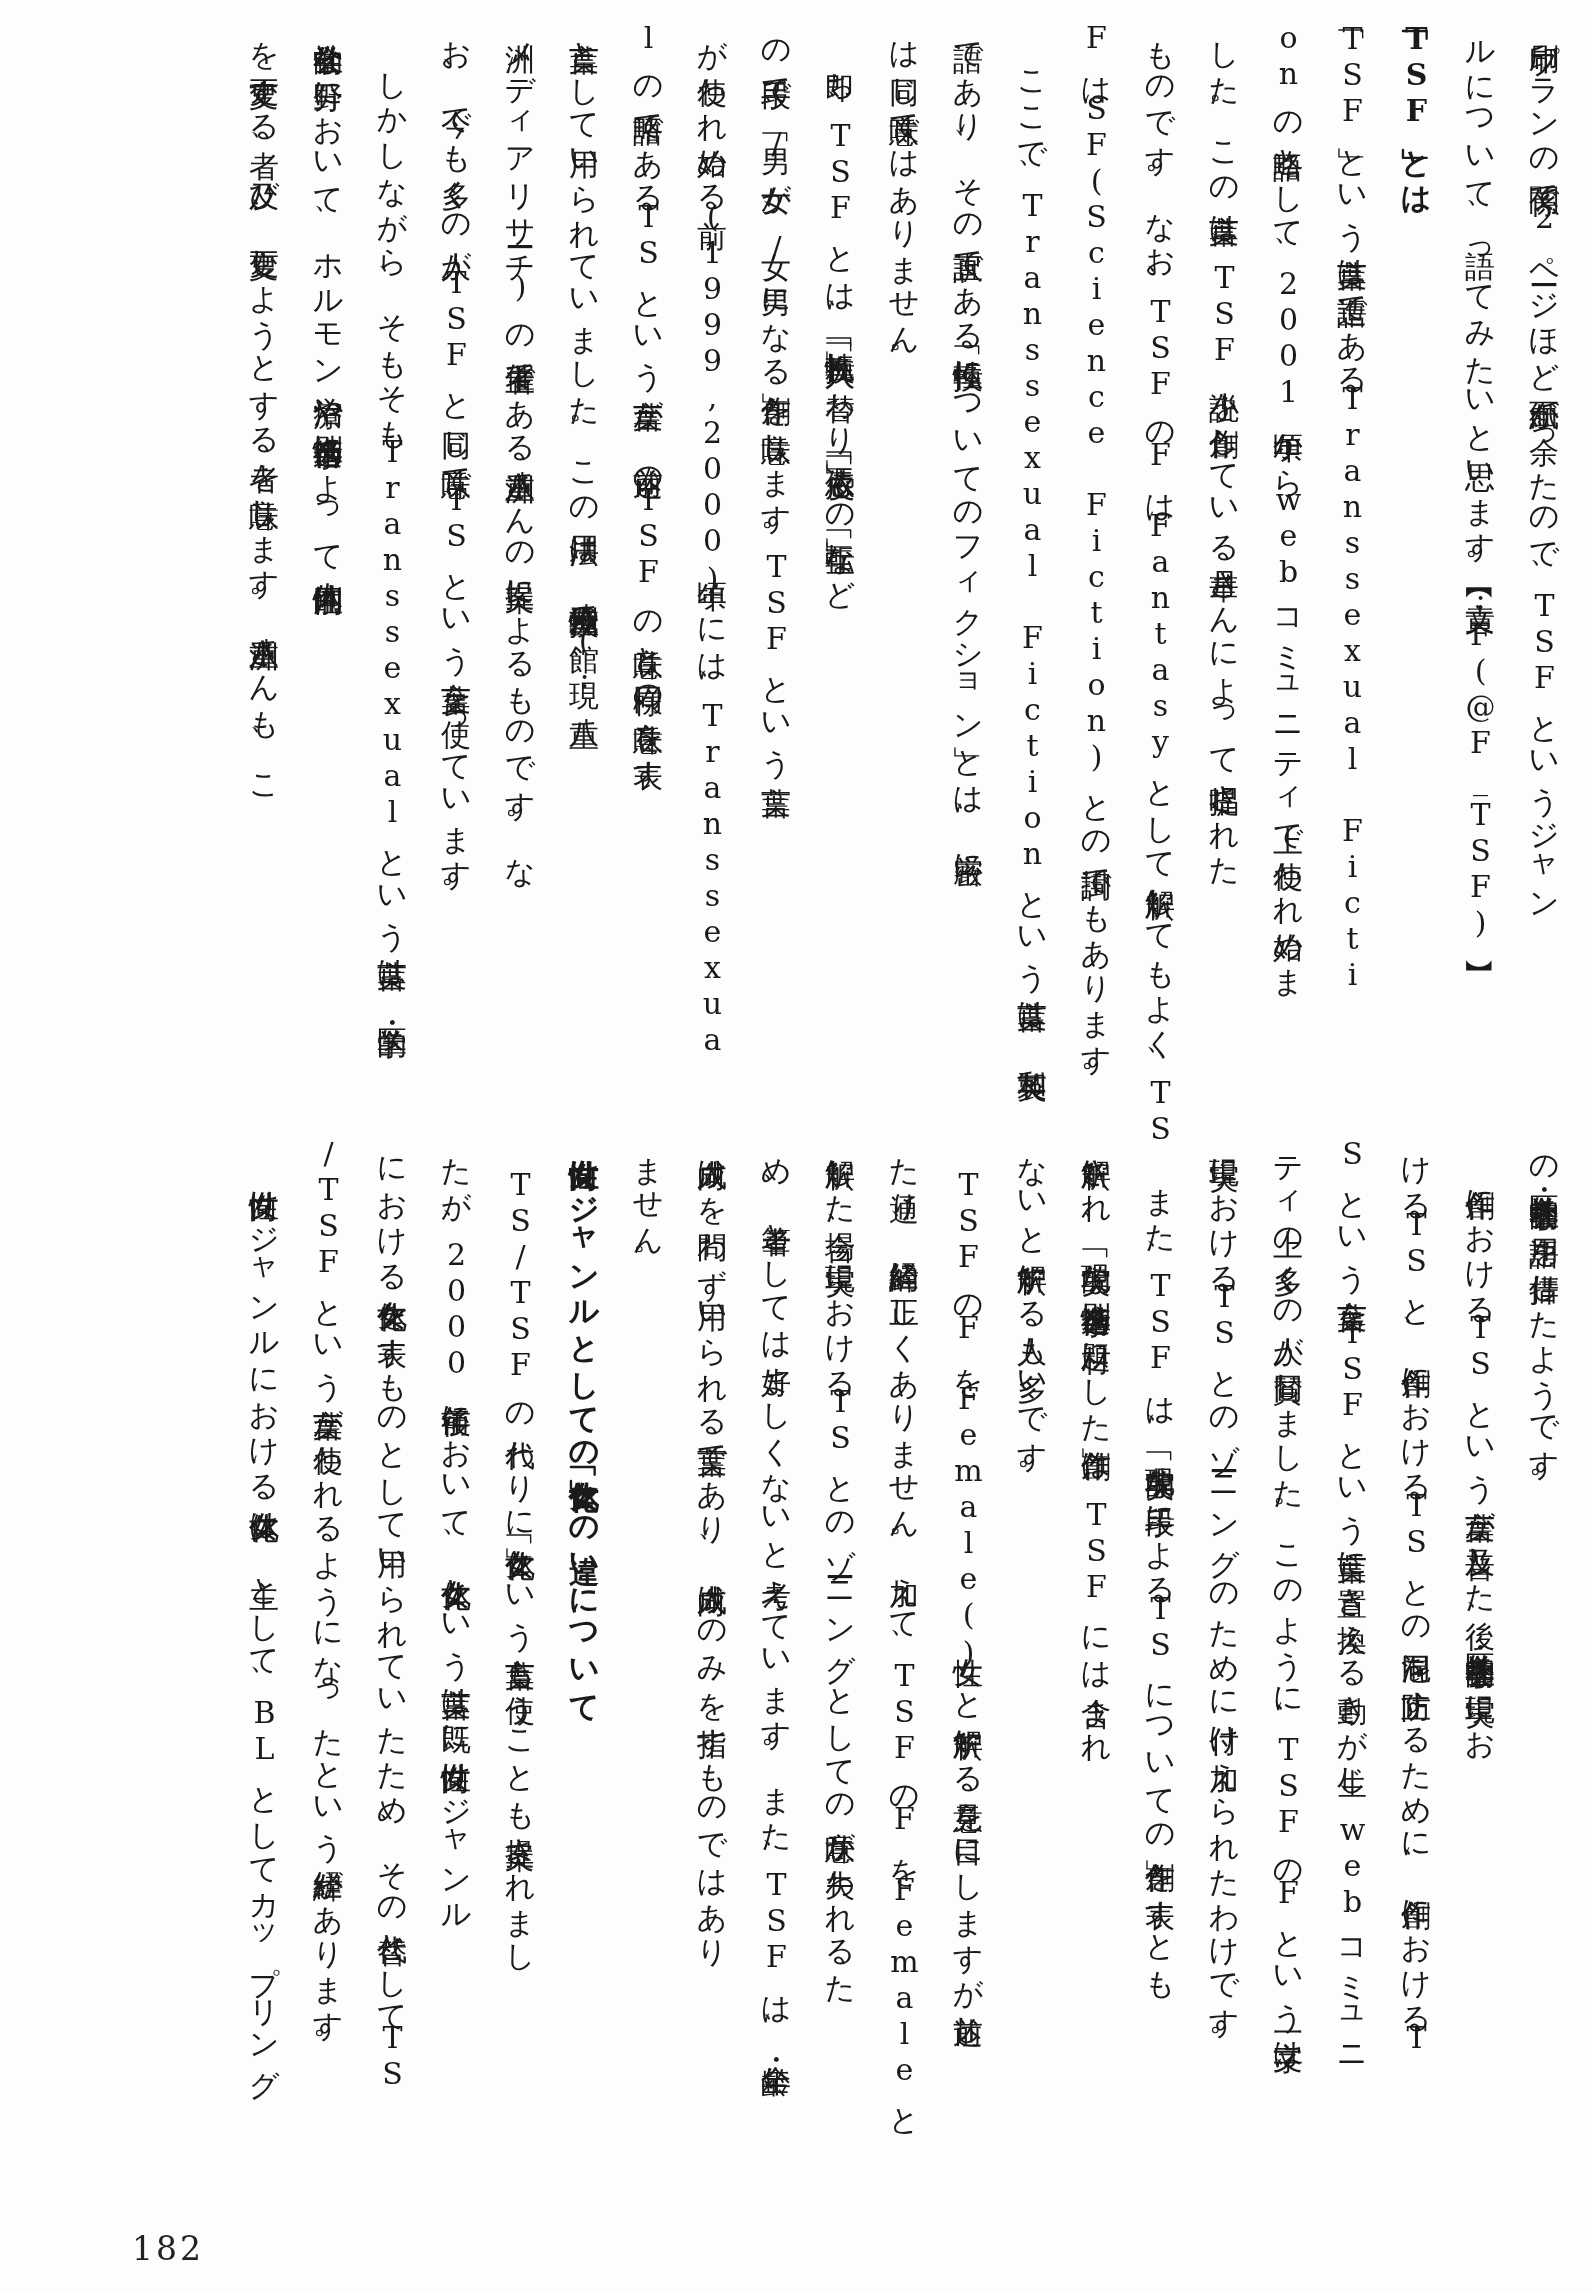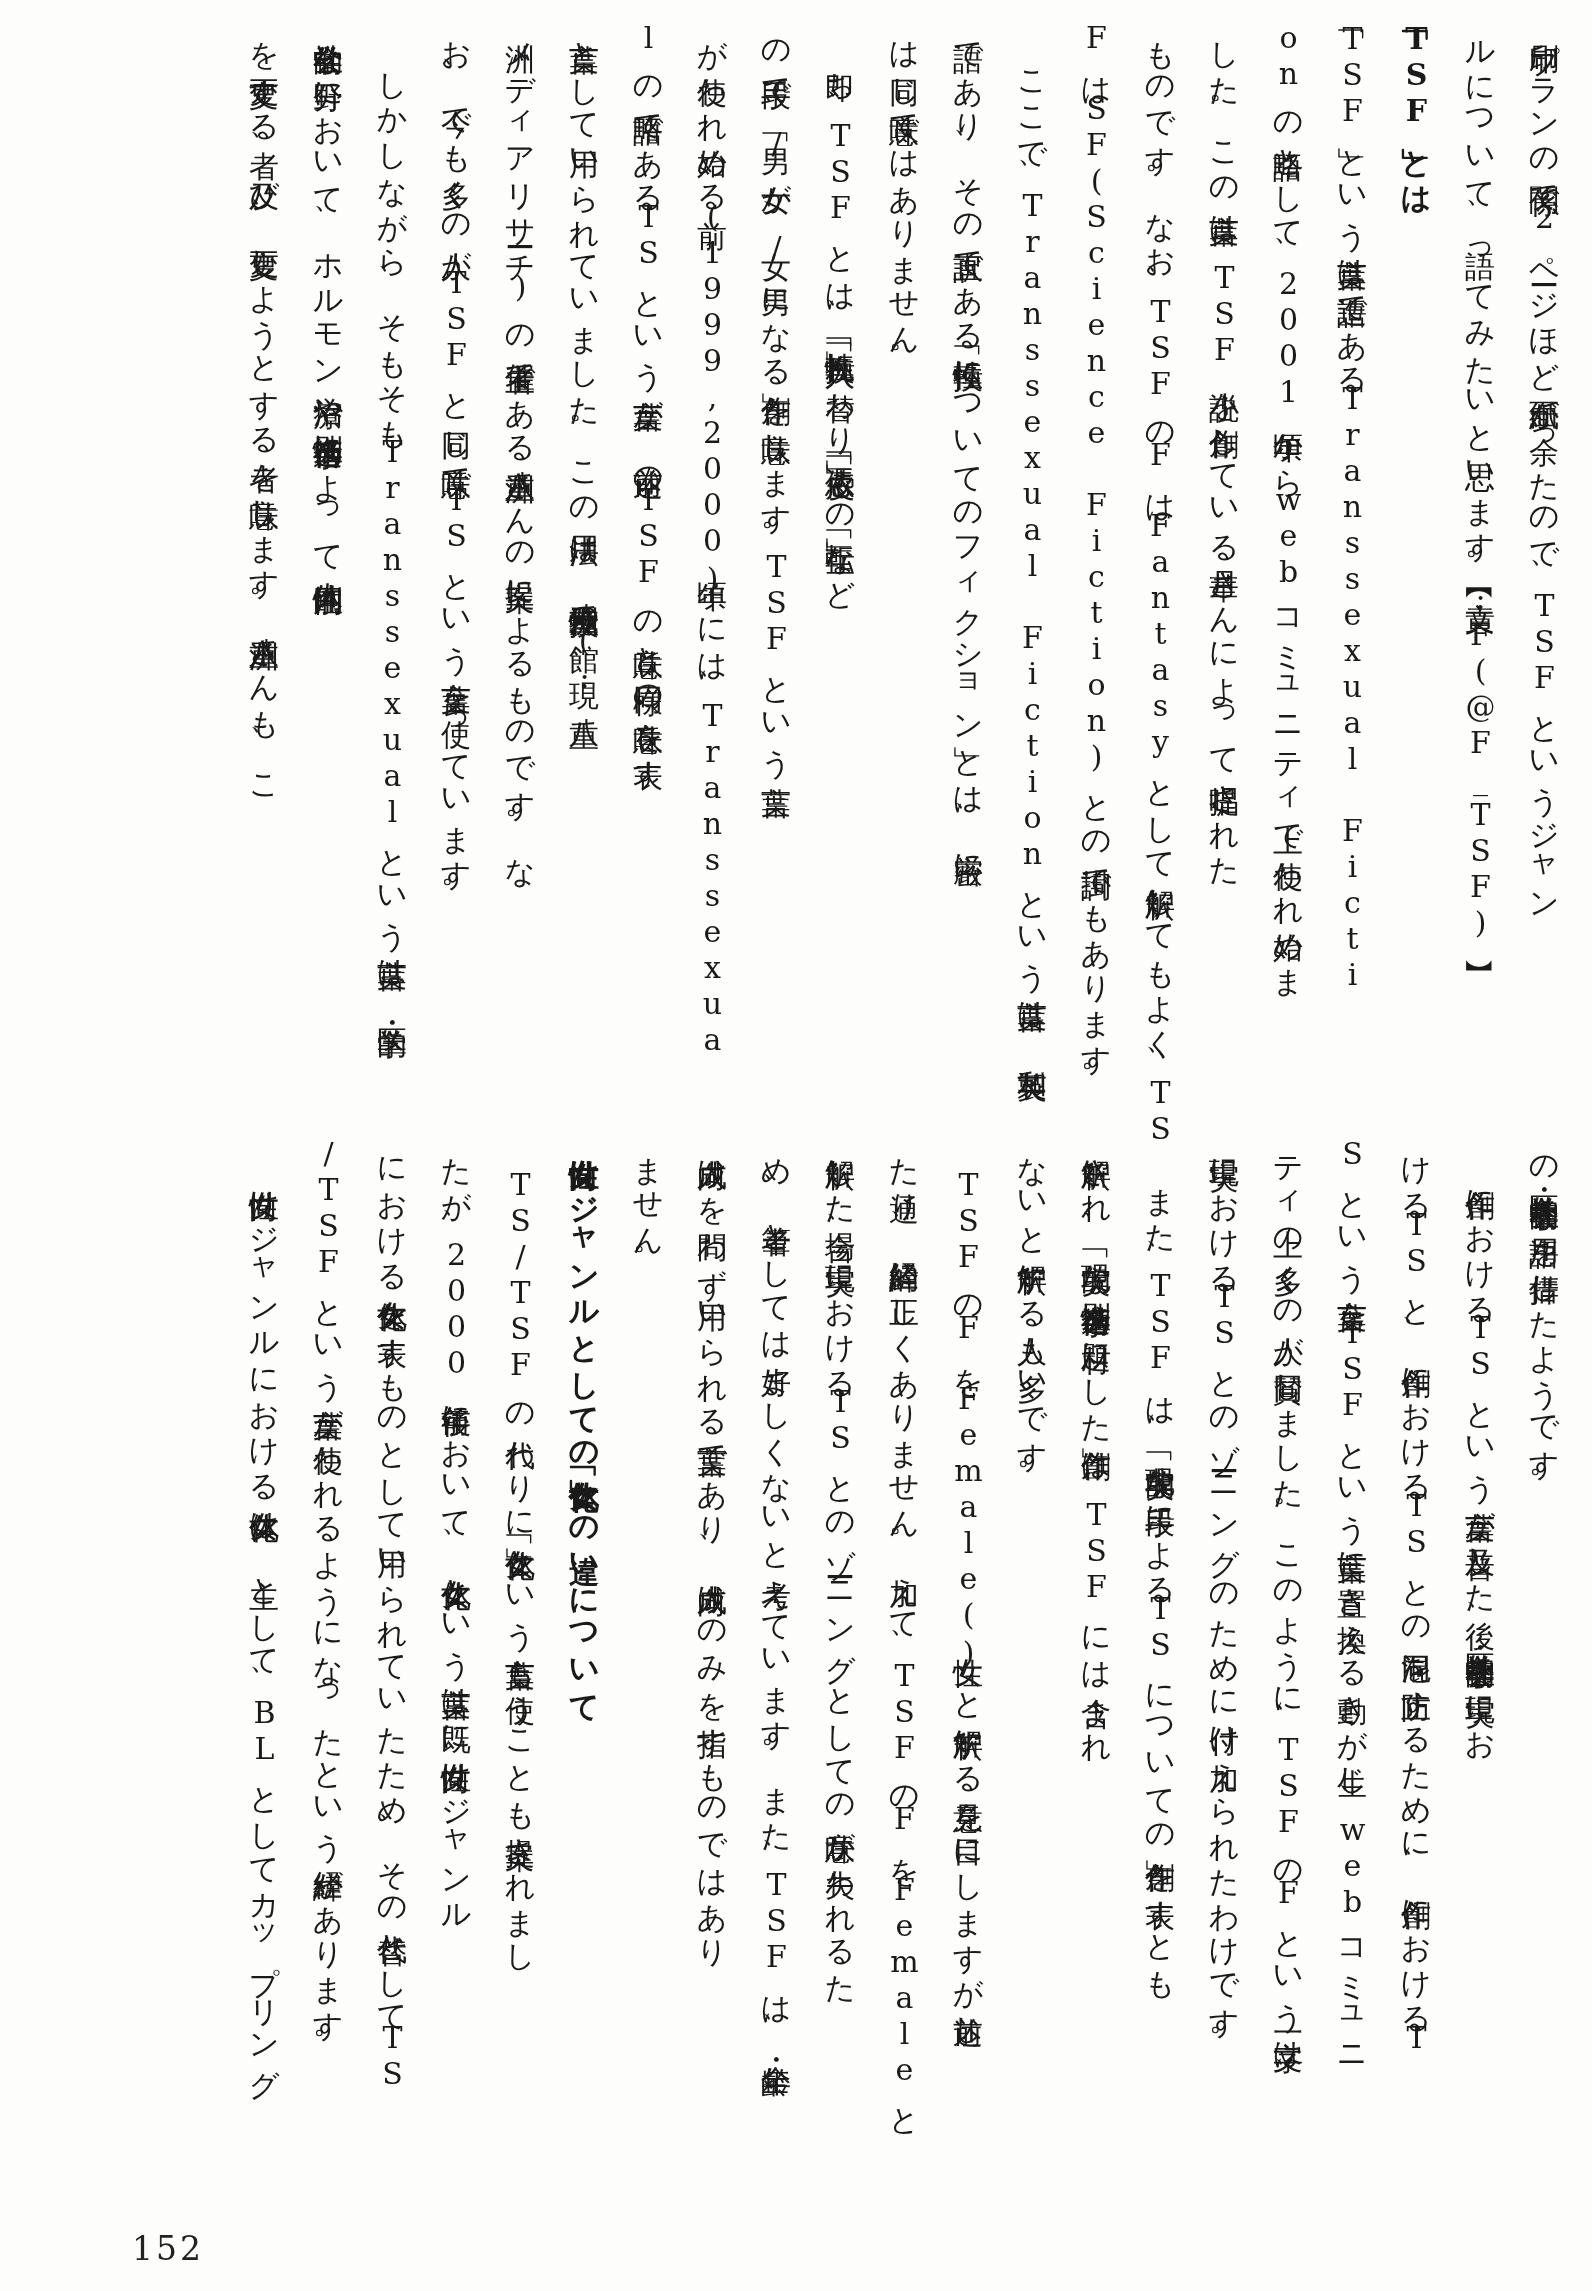--- a/index.html
+++ b/index.html
@@ -93,15 +93,15 @@
       <div class="col">め、筆者としては好ましくないと考えています。また、TSFは、全年齢・</div>
       <div class="col">成人向けを問わず用いられる言葉であり、成人向けのみを指すものではあり</div>
       <div class="col">ません。</div>
       <div class="col heading">女性向けジャンルとしての「女体化」との違いについて</div>
       <div class="col">　TS/TSFの代わりに「女体化」という言葉も使うことも提案されまし</div>
       <div class="col">たが、2000年前後において、女体化という言葉は既に女性向けジャンル</div>
       <div class="col">における女体化を表すものとして用いられていたため、その代替としてTS</div>
       <div class="col">/TSFという言葉が使われるようになったという経緯があります。</div>
       <div class="col">　女性向けジャンルにおける女体化は、主として、BLとしてカップリング</div>
     </section>
-  <div class="page-number">152</div>
+  <div class="page-number">182</div>
 </div>
 
 
 </body></html>

